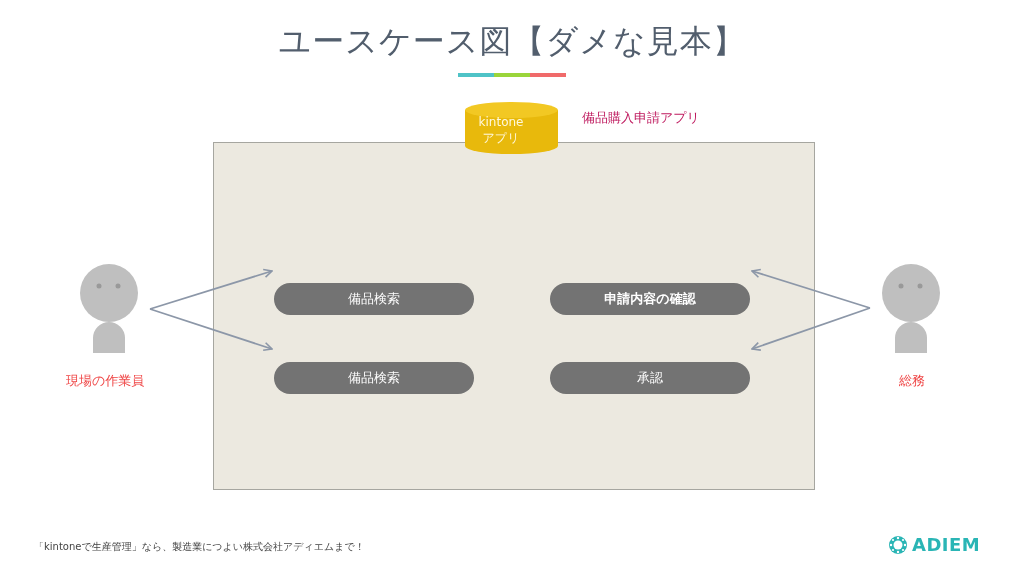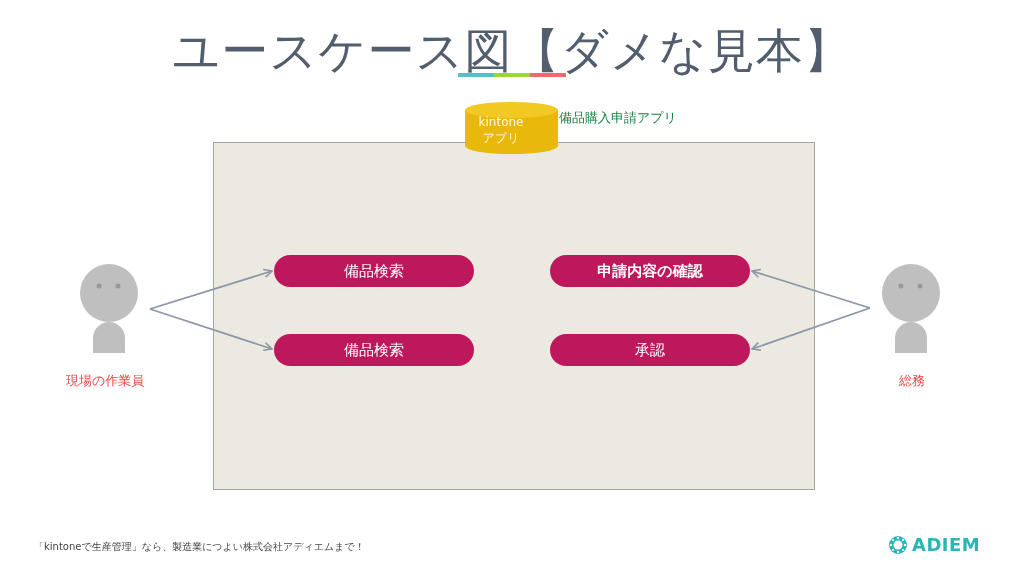--- a/index.html
+++ b/index.html
@@ -3,39 +3,39 @@
 <meta charset="utf-8">
 <style>
   html, body { margin:0; padding:0; }
   body {
     width:1024px; height:576px; position:relative; overflow:hidden;
     background:#ffffff;
     font-family:"DejaVu Sans", "Liberation Sans", sans-serif;
   }
   .title {
     position:absolute; left:0; top:20px; width:1024px; text-align:center;
-    font-size:47px; color:#525e6d; letter-spacing:1px;
+    font-size:32px; color:#525e6d; letter-spacing:1px;
   }
   .underline { position:absolute; top:73px; left:458px; height:4px; width:108px; display:flex; }
   .underline span { flex:1; height:4px; }
   .frame {
     position:absolute; left:213px; top:142px; width:600px; height:346px;
     background:#ece9e0; border:1px solid #a6a6a0;
   }
   .cyl { position:absolute; left:465px; top:102px; width:93px; height:52px; }
   .cyl-text {
     position:absolute; left:465px; top:114px; width:72px; text-align:center;
     color:#fff8dc; font-size:12px; line-height:16px;
   }
   .cyl-text .big { font-size:12px; }
-  .app-label { position:absolute; left:559px; top:109px; font-size:13px; color:#15803d; }
+  .app-label { position:absolute; left:582px; top:109px; font-size:13px; color:#be185d; }
   .usecase {
     position:absolute; width:200px; height:32px; border-radius:16px;
-    background:#be185d; color:#ffffff; font-size:15px;
-    display:flex; align-items:center; justify-content:center;
+    background:#737373; color:#ffffff; font-size:13px;
+    display:flex; align-items:center; justify-content:center;margin-top:28px;
   }
   .actor { position:absolute; }
   .actor-label { position:absolute; font-size:13px; color:#ef4444; }
   svg.arrows { position:absolute; left:0; top:0; }
   .footer { position:absolute; left:34px; top:540px; font-size:10px; color:#444; }
   .logo { position:absolute; left:888px; top:534px; display:flex; align-items:center; gap:4px; }
   .logo-text { font-family:"DejaVu Sans", sans-serif; font-weight:bold; font-size:18px; color:#2ab5b5; letter-spacing:0.5px; }
 </style>
 </head>
 <body>

